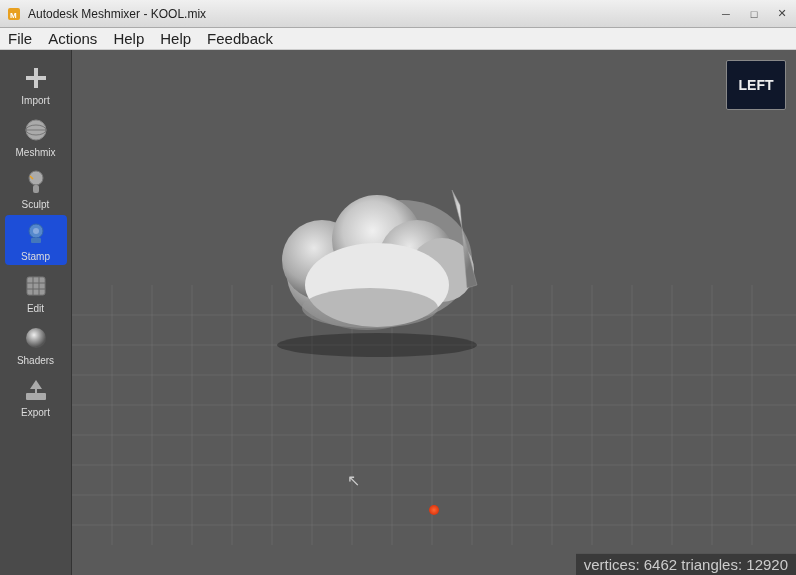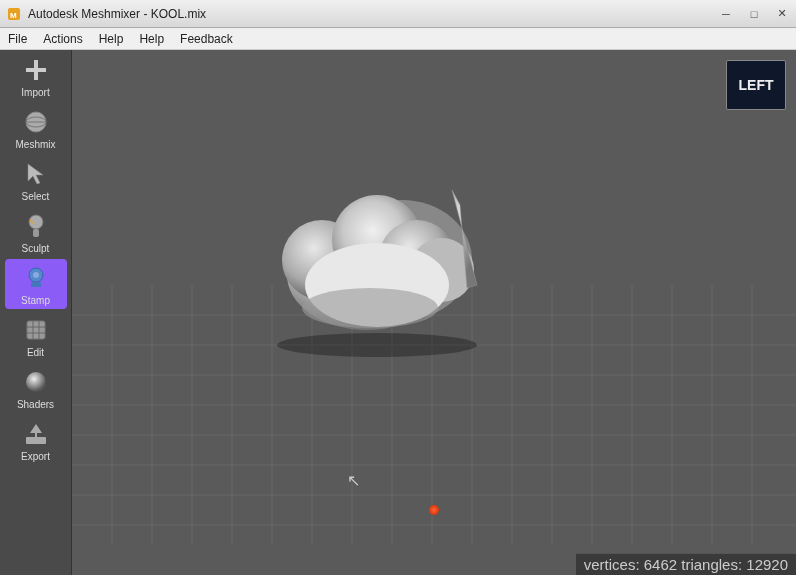--- a/index.html
+++ b/index.html
@@ -23,43 +23,43 @@
     }
 
     
     #menubar {
       width: 796px; height: 22px;
       background: #f0f0f0;
       display: flex; align-items: center;
       border-bottom: 1px solid #ccc;
     }
     #menubar .menu-item {
-      padding: 2px 8px; font-size: 12px; color: #222;
+      padding: 2px 8px; font-size: 15px; color: #222;
       cursor: pointer; height: 40px; display: flex; align-items: center;
     }
 
     
     #main { display: flex; width: 796px; height: 525px; }
 
     
     #sidebar {
       width: 72px; height: 525px;
       background: #4a4a4a;
       display: flex; flex-direction: column; align-items: center;
-      padding-top: 0;
+      padding-top: 8px;
       border-right: 1px solid #333;
       flex-shrink: 0;
     }
     .tool-btn {
       width: 62px; height: 50px;
       display: flex; flex-direction: column; align-items: center; justify-content: center;
       cursor: pointer; border-radius: 4px; margin: 1px 0;
       color: #ddd; font-size: 10px; gap: 2px;
     }
-    .tool-btn.active { background: #8b5cf6; }
+    .tool-btn.active { background: #1d4ed8; }
     .tool-icon { width: 30px; height: 30px; display: flex; align-items: center; justify-content: center; }
     .tool-label { font-size: 10px; color: #ddd; }
 
     
     #viewport {
       flex: 1; height: 525px;
       background: #5a5a5a;
       position: relative; overflow: hidden;
     }
 
@@ -154,28 +154,20 @@
       <div class="tool-icon">
         <svg width="26" height="26" viewBox="0 0 26 26">
           <circle cx="13" cy="13" r="10" fill="#aaa" stroke="#888" stroke-width="1"></circle>
           <ellipse cx="13" cy="13" rx="10" ry="5" fill="none" stroke="#777" stroke-width="1"></ellipse>
           <line x1="3" y1="13" x2="23" y2="13" stroke="#777" stroke-width="1"></line>
         </svg>
       </div>
       <span class="tool-label">Meshmix</span>
     </div>
 
-    <div class="tool-btn">
-      <div class="tool-icon">
-        <svg width="26" height="26" viewBox="0 0 26 26" fill="none">
-          <polygon points="5,3 5,20 10,15 14,23 17,22 13,14 20,14" fill="#bbb" stroke="#888" stroke-width="0.5"></polygon>
-        </svg>
-      </div>
-      <span class="tool-label">Select</span>
-    </div>
 
     <div class="tool-btn">
       <div class="tool-icon">
         <svg width="26" height="26" viewBox="0 0 26 26">
           <circle cx="13" cy="9" r="7" fill="#aaa" stroke="#777" stroke-width="1"></circle>
           <rect x="10" y="16" width="6" height="8" rx="2" fill="#999"></rect>
           <line x1="7" y1="7" x2="10" y2="10" stroke="#e8a020" stroke-width="1.5"></line>
         </svg>
       </div>
       <span class="tool-label">Sculpt</span>

